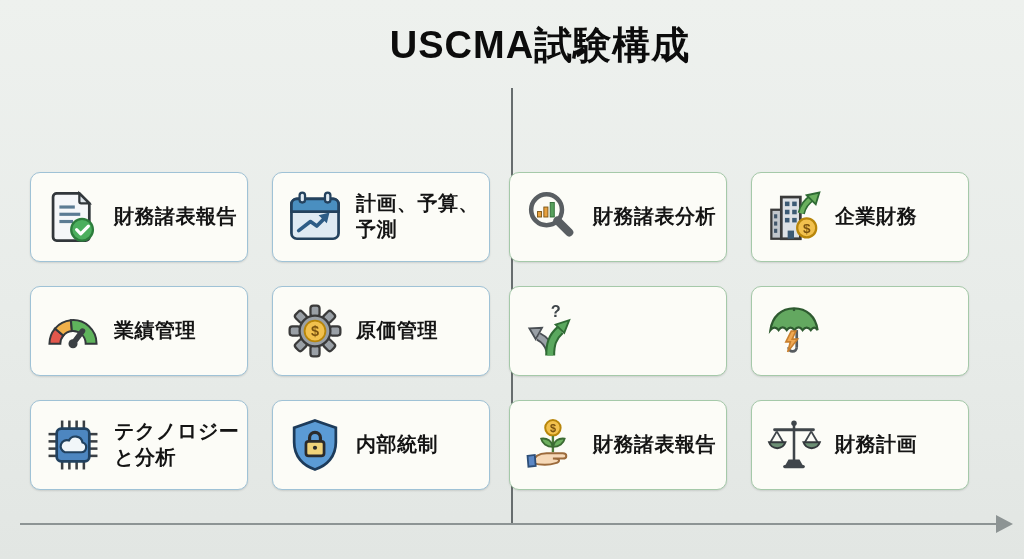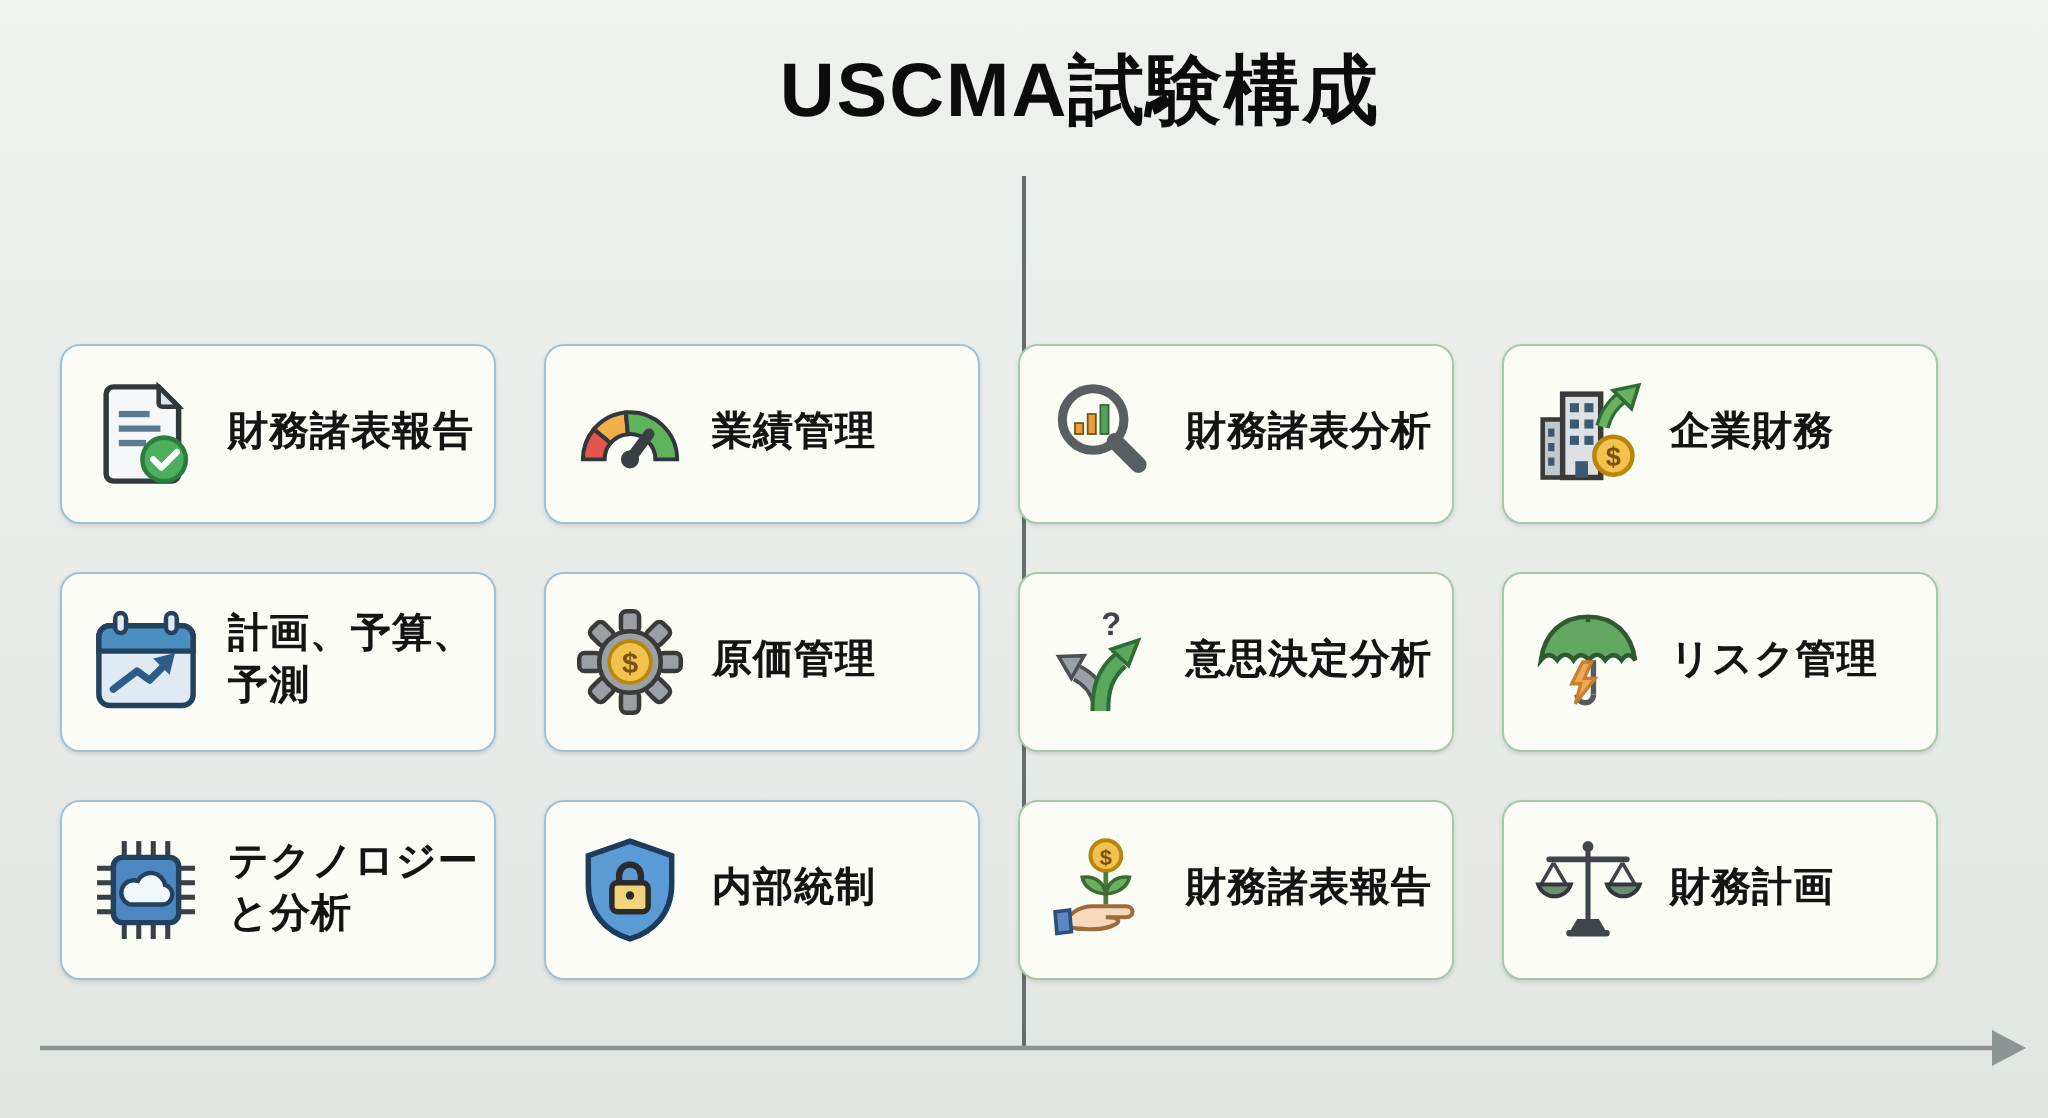--- a/index.html
+++ b/index.html
@@ -68,42 +68,42 @@
           <circle cx="42" cy="46" r="12" fill="#4caf5e" stroke="#2c7d3c" stroke-width="2.5"></circle>
           <path d="M36 46 l4.5 4.5 L49 42" fill="none" stroke="#fff" stroke-width="3.5" stroke-linecap="round" stroke-linejoin="round"></path>
         </svg>
       </span>
       <span class="card-label">財務諸表報告</span>
     </div>
 
     <div class="card card-p1">
       <span class="icon">
         <svg viewBox="0 0 64 64">
-          <path d="M6 46 A26 26 0 0 1 12.1 29.3 L21.3 37 A14 14 0 0 0 18 46 Z" fill="#e2574c" stroke="#32373b" stroke-width="2.2"></path>
-          <path d="M12.1 29.3 A26 26 0 0 1 29.7 20.1 L30.8 32.1 A14 14 0 0 0 21.3 37 Z" fill="#f0b04a" stroke="#32373b" stroke-width="2.2"></path>
-          <path d="M29.7 20.1 A26 26 0 0 1 58 46 L46 46 A14 14 0 0 0 30.8 32.1 Z" fill="#5fb35c" stroke="#32373b" stroke-width="2.2"></path>
-          <line x1="32" y1="46" x2="42.5" y2="32" stroke="#3a3f43" stroke-width="6" stroke-linecap="round"></line>
-          <circle cx="32" cy="46" r="5" fill="#3a3f43"></circle>
-        </svg>
-      </span>
-      <span class="card-label">業績管理</span>
-    </div>
-
-    <div class="card card-p1">
-      <span class="icon">
-        <svg viewBox="0 0 64 64">
           <rect x="6" y="12" width="52" height="44" rx="6" fill="#dfeaf3" stroke="#24425e" stroke-width="3"></rect>
           <path d="M6 18 a6 6 0 0 1 6 -6 h40 a6 6 0 0 1 6 6 v8 H6 z" fill="#4a8fc0" stroke="#24425e" stroke-width="3"></path>
           <rect x="15" y="5" width="6" height="11" rx="3" fill="#dfeaf3" stroke="#24425e" stroke-width="2.5"></rect>
           <rect x="43" y="5" width="6" height="11" rx="3" fill="#dfeaf3" stroke="#24425e" stroke-width="2.5"></rect>
           <path d="M14 47 L27 37 L34 42 L43 33" fill="none" stroke="#2d5c86" stroke-width="4" stroke-linecap="round" stroke-linejoin="round"></path>
           <path d="M36 30 L48 27 L45 39 Z" fill="#2d5c86"></path>
         </svg>
       </span>
       <span class="card-label">計画、予算、予測</span>
+    </div>
+
+    <div class="card card-p1">
+      <span class="icon">
+        <svg viewBox="0 0 64 64">
+          <path d="M6 46 A26 26 0 0 1 12.1 29.3 L21.3 37 A14 14 0 0 0 18 46 Z" fill="#e2574c" stroke="#32373b" stroke-width="2.2"></path>
+          <path d="M12.1 29.3 A26 26 0 0 1 29.7 20.1 L30.8 32.1 A14 14 0 0 0 21.3 37 Z" fill="#f0b04a" stroke="#32373b" stroke-width="2.2"></path>
+          <path d="M29.7 20.1 A26 26 0 0 1 58 46 L46 46 A14 14 0 0 0 30.8 32.1 Z" fill="#5fb35c" stroke="#32373b" stroke-width="2.2"></path>
+          <line x1="32" y1="46" x2="42.5" y2="32" stroke="#3a3f43" stroke-width="6" stroke-linecap="round"></line>
+          <circle cx="32" cy="46" r="5" fill="#3a3f43"></circle>
+        </svg>
+      </span>
+      <span class="card-label">業績管理</span>
     </div>
 
     <div class="card card-p1">
       <span class="icon">
         <svg viewBox="0 0 64 64">
           <g fill="#9aa0a6" stroke="#3a3a3a" stroke-width="2.5">
             <rect x="27" y="4" width="10" height="12" rx="3"></rect>
             <rect x="27" y="4" width="10" height="12" rx="3" transform="rotate(45 32 32)"></rect>
             <rect x="27" y="4" width="10" height="12" rx="3" transform="rotate(90 32 32)"></rect>
             <rect x="27" y="4" width="10" height="12" rx="3" transform="rotate(135 32 32)"></rect>
@@ -207,34 +207,32 @@
         <svg viewBox="0 0 64 64">
           <text x="36" y="17" font-size="18" font-weight="bold" text-anchor="middle" fill="#3f454a">?</text>
           <path d="M30 54 C28 46 23 41 17 38" fill="none" stroke="#4a4f54" stroke-width="10"></path>
           <path d="M30 54 C28 46 23 41 17 38" fill="none" stroke="#9aa0a6" stroke-width="6"></path>
           <path d="M7 29 L21 28.5 L14 41 Z" fill="#9aa0a6" stroke="#4a4f54" stroke-width="2"></path>
           <path d="M30 59 C30 47 32 39 41 31" fill="none" stroke="#2f6b34" stroke-width="11"></path>
           <path d="M30 59 C30 47 32 39 41 31" fill="none" stroke="#5aa85e" stroke-width="6.5"></path>
           <path d="M36 25 L51 20 L45.5 34 Z" fill="#5aa85e" stroke="#2f6b34" stroke-width="2"></path>
         </svg>
       </span>
-      <span class="card-label">意思決定分析</span>
     </div>
 
     <div class="card card-p2">
       <span class="icon">
         <svg viewBox="0 0 64 64">
           <path d="M6 31 Q10.5 25.5 15 31 Q19.5 25 24 31 Q28 25.5 32.5 31 Q37 25 41.5 31 Q46 25.5 50.5 31 Q54.5 25.5 58 31 C56 16 46 7 32 7 C18 7 8 16 6 31 Z" fill="#63a860" stroke="#2e5a30" stroke-width="2.5"></path>
           <line x1="32" y1="7" x2="32" y2="10" stroke="#2e5a30" stroke-width="2.5"></line>
           <line x1="35" y1="31" x2="35" y2="50" stroke="#565b5f" stroke-width="3"></line>
           <path d="M35 50 a4.5 4.5 0 0 1 -9 0" fill="none" stroke="#565b5f" stroke-width="3"></path>
           <path d="M29 32 L23 44 H28 L25 55 L36 41 H30 L34 32 Z" fill="#f0a852" stroke="#c87f2e" stroke-width="1.8"></path>
         </svg>
       </span>
-      <span class="card-label">リスク管理</span>
     </div>
 
     <div class="card card-p2">
       <span class="icon">
         <svg viewBox="0 0 64 64">
           <circle cx="33" cy="13" r="8.5" fill="#f2c14e" stroke="#b8860b" stroke-width="2.2"></circle>
           <text x="33" y="18" font-size="12" font-weight="bold" text-anchor="middle" fill="#7a5210">$</text>
           <line x1="33" y1="22" x2="33" y2="40" stroke="#4e7d3a" stroke-width="2.6"></line>
           <path d="M33 34 C26 34 21 30 20 25 C27 24 32 28 33 34 Z" fill="#6db05f" stroke="#3c6b33" stroke-width="2"></path>
           <path d="M33 34 C40 34 45 30 46 25 C39 24 34 28 33 34 Z" fill="#6db05f" stroke="#3c6b33" stroke-width="2"></path>

